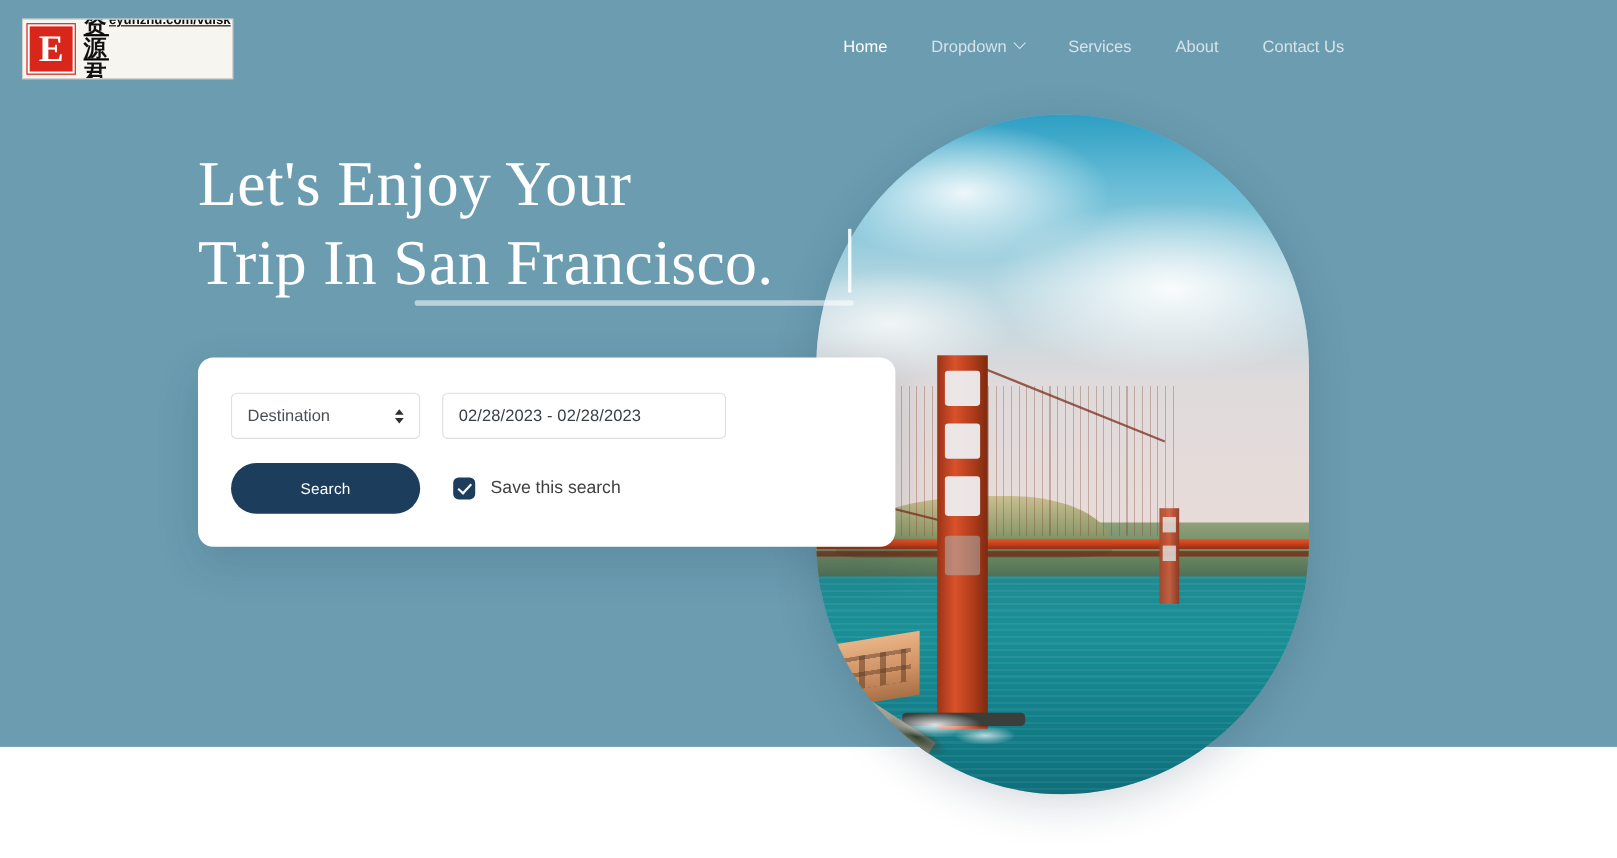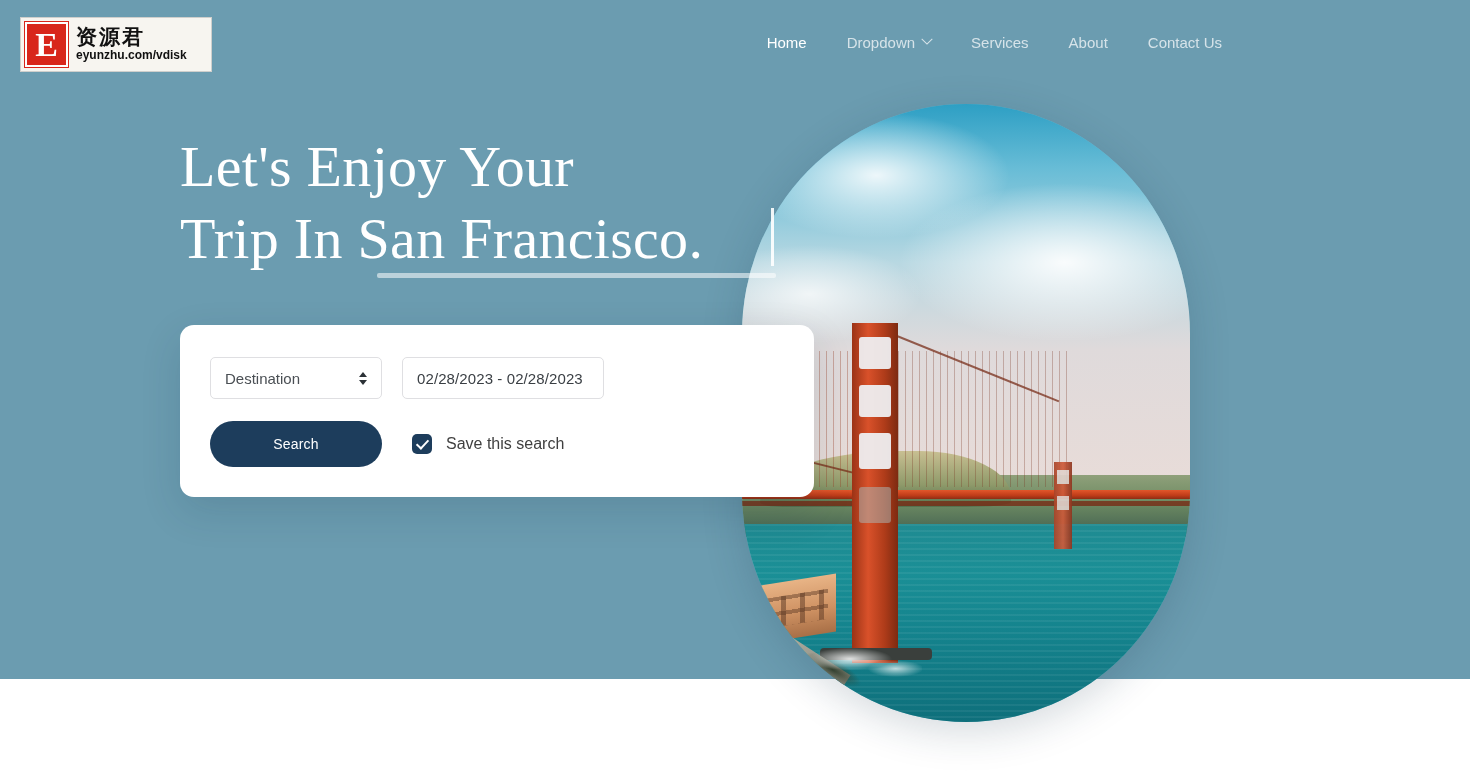--- a/index.html
+++ b/index.html
@@ -258,21 +258,21 @@
     display: flex;
     align-items: center;
     padding: 0 14px;
     font-size: 15px;
     color: #3f4448;
     cursor: pointer;
     overflow: hidden;
     white-space: nowrap;
   }
   .field.select { width: 172px; justify-content: space-between; color: #4a4f54; }
-  .field.date   { width: 202px; color: #3a3f44; letter-spacing: 0.1px; }
+  .field.date   { width: 258px; color: #3a3f44; letter-spacing: 0.1px; }
   .field.people { width: 121px; color: #8d9196; }
   .select-arrows {
     display: inline-flex; flex-direction: column; gap: 3px; margin-left: 10px;
   }
   .select-arrows i {
     display: block; width: 0; height: 0;
     border-left: 4.5px solid transparent;
     border-right: 4.5px solid transparent;
   }
   .select-arrows i.up   { border-bottom: 5px solid #2b3136; }
@@ -332,21 +332,21 @@
     border: 2px solid #ffffff;
     outline: 1px solid #d8261b;
   }
   .wm-badge span {
     color: #ffffff;
     font-family: "Liberation Serif", serif;
     font-weight: 700;
     font-size: 34px;
     line-height: 1;
   }
-  .wm-text { display: flex; flex-direction: column; justify-content: center; }
+  .wm-text { display: flex; flex-direction: row; justify-content: center; text-decoration: underline; }
   .wm-cn {
     font-family: "DejaVu Sans", sans-serif;
     font-size: 21px;
     color: #111111;
     line-height: 1.05;
     letter-spacing: 2px;
     font-weight: 600;
   }
   .wm-url {
     font-family: "Liberation Sans", sans-serif;

